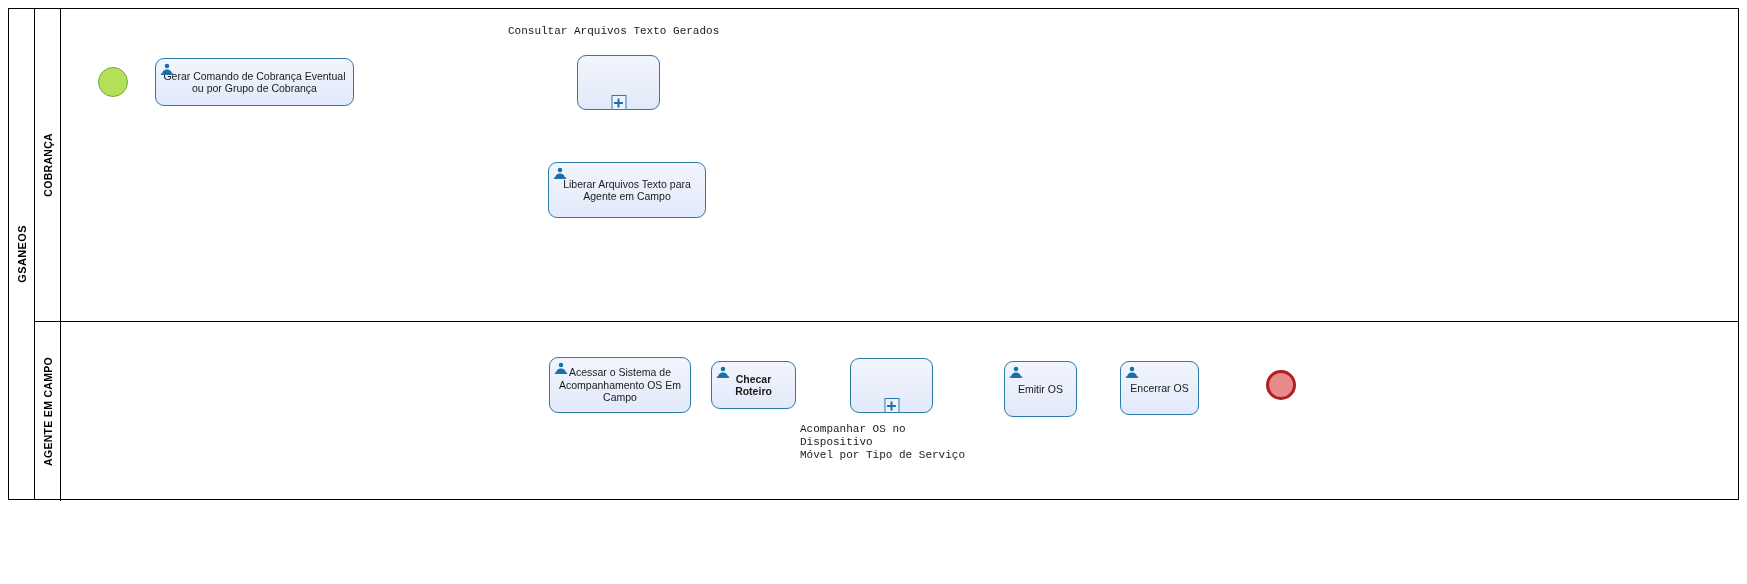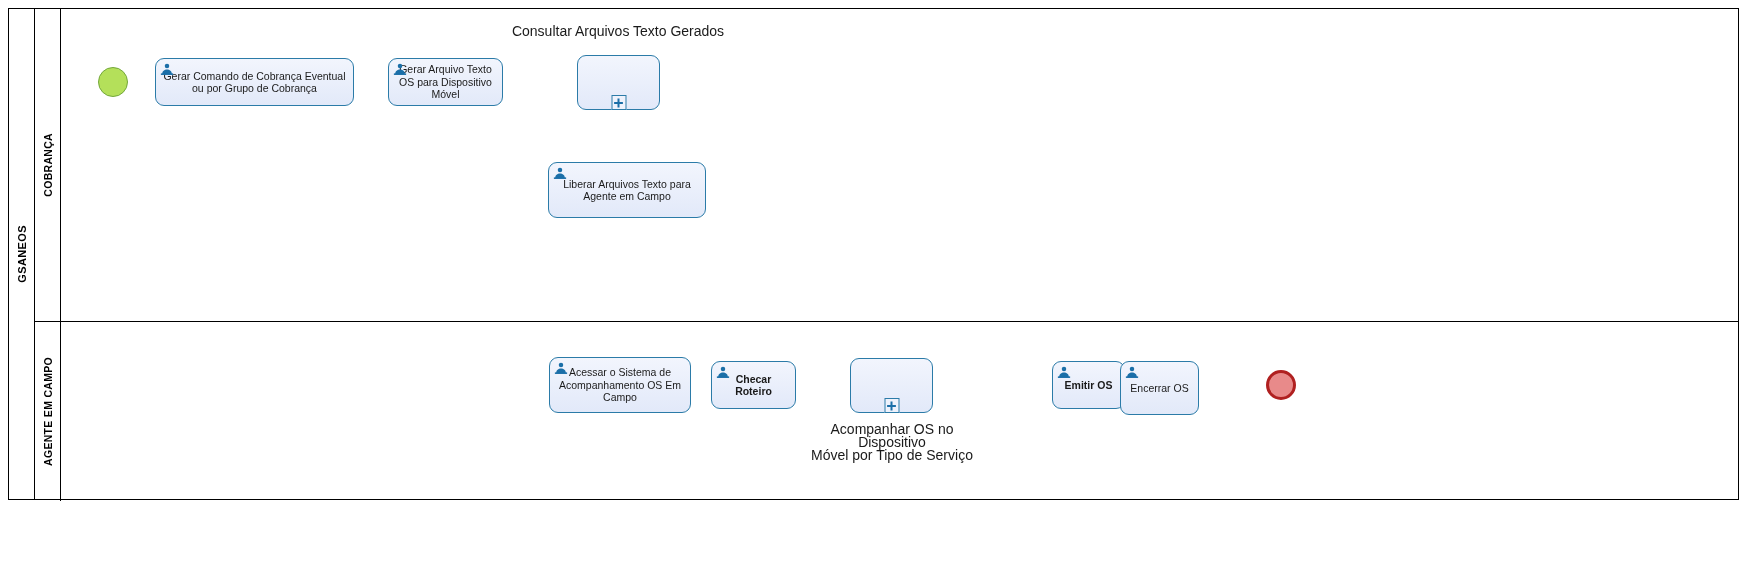--- a/index.html
+++ b/index.html
@@ -149,25 +149,25 @@
     box-sizing: border-box;
     display: flex;
     align-items: center;
     justify-content: center;
   }
   .plus-marker svg { display: block; }
 
   
   .free-label {
     position: absolute;
-    font-size: 14px;
+    font-size: 11px;
     line-height: 13px;
     color: #1a1a1a;
-    text-align: center;
     white-space: pre-line;
+    font-family: Liberation Mono, monospace;
   }
 
   
   .flow-layer {
     position: absolute;
     left: 0;
     top: 0;
     width: 1747px;
     height: 584px;
     pointer-events: none;
@@ -230,28 +230,20 @@
 
   <div class="task" style="left:155px; top:58px; width:199px; height:48px;">
     <svg class="task-icon" viewBox="0 0 16 16">
       <circle cx="8" cy="4.6" r="2.6" fill="#1b6fa8"></circle>
       <path d="M2.5 14 C2.5 10.3 5 8.6 8 8.6 C11 8.6 13.5 10.3 13.5 14 Z" fill="#1b6fa8"></path>
       <rect x="1" y="13" width="14" height="1.8" fill="#1b6fa8"></rect>
     </svg>
     <span class="task-label">Gerar Comando de Cobrança Eventual ou por Grupo de Cobrança</span>
   </div>
 
-  <div class="task" style="left:388px; top:58px; width:115px; height:48px;">
-    <svg class="task-icon" viewBox="0 0 16 16">
-      <circle cx="8" cy="4.6" r="2.6" fill="#1b6fa8"></circle>
-      <path d="M2.5 14 C2.5 10.3 5 8.6 8 8.6 C11 8.6 13.5 10.3 13.5 14 Z" fill="#1b6fa8"></path>
-      <rect x="1" y="13" width="14" height="1.8" fill="#1b6fa8"></rect>
-    </svg>
-    <span class="task-label">Gerar Arquivo Texto OS para Dispositivo Móvel</span>
-  </div>
 
   <div class="free-label" style="left:508px; top:25px; width:220px;">Consultar Arquivos Texto Gerados</div>
 
   <div class="subprocess" style="left:577px; top:55px; width:83px; height:55px;">
     <div class="plus-marker">
       <svg width="10" height="10" viewBox="0 0 10 10">
         <path d="M4 0.6 h2 v3.4 h3.4 v2 h-3.4 v3.4 h-2 v-3.4 h-3.4 v-2 h3.4 z" fill="#1b6fa8"></path>
       </svg>
     </div>
   </div>
@@ -287,21 +279,21 @@
     <div class="plus-marker">
       <svg width="10" height="10" viewBox="0 0 10 10">
         <path d="M4 0.6 h2 v3.4 h3.4 v2 h-3.4 v3.4 h-2 v-3.4 h-3.4 v-2 h3.4 z" fill="#1b6fa8"></path>
       </svg>
     </div>
   </div>
 
   <div class="free-label" style="left:800px; top:423px; width:184px;">Acompanhar OS no Dispositivo
 Móvel por Tipo de Serviço</div>
 
-  <div class="task" style="left:1052px; top:361px; width:73px; height:48px;font-weight:bold;">
+  <div class="task" style="left:1004px; top:361px; width:73px; height:56px;">
     <svg class="task-icon" viewBox="0 0 16 16">
       <circle cx="8" cy="4.6" r="2.6" fill="#1b6fa8"></circle>
       <path d="M2.5 14 C2.5 10.3 5 8.6 8 8.6 C11 8.6 13.5 10.3 13.5 14 Z" fill="#1b6fa8"></path>
       <rect x="1" y="13" width="14" height="1.8" fill="#1b6fa8"></rect>
     </svg>
     <span class="task-label">Emitir OS</span>
   </div>
 
   <div class="task" style="left:1120px; top:361px; width:79px; height:54px;">
     <svg class="task-icon" viewBox="0 0 16 16">

